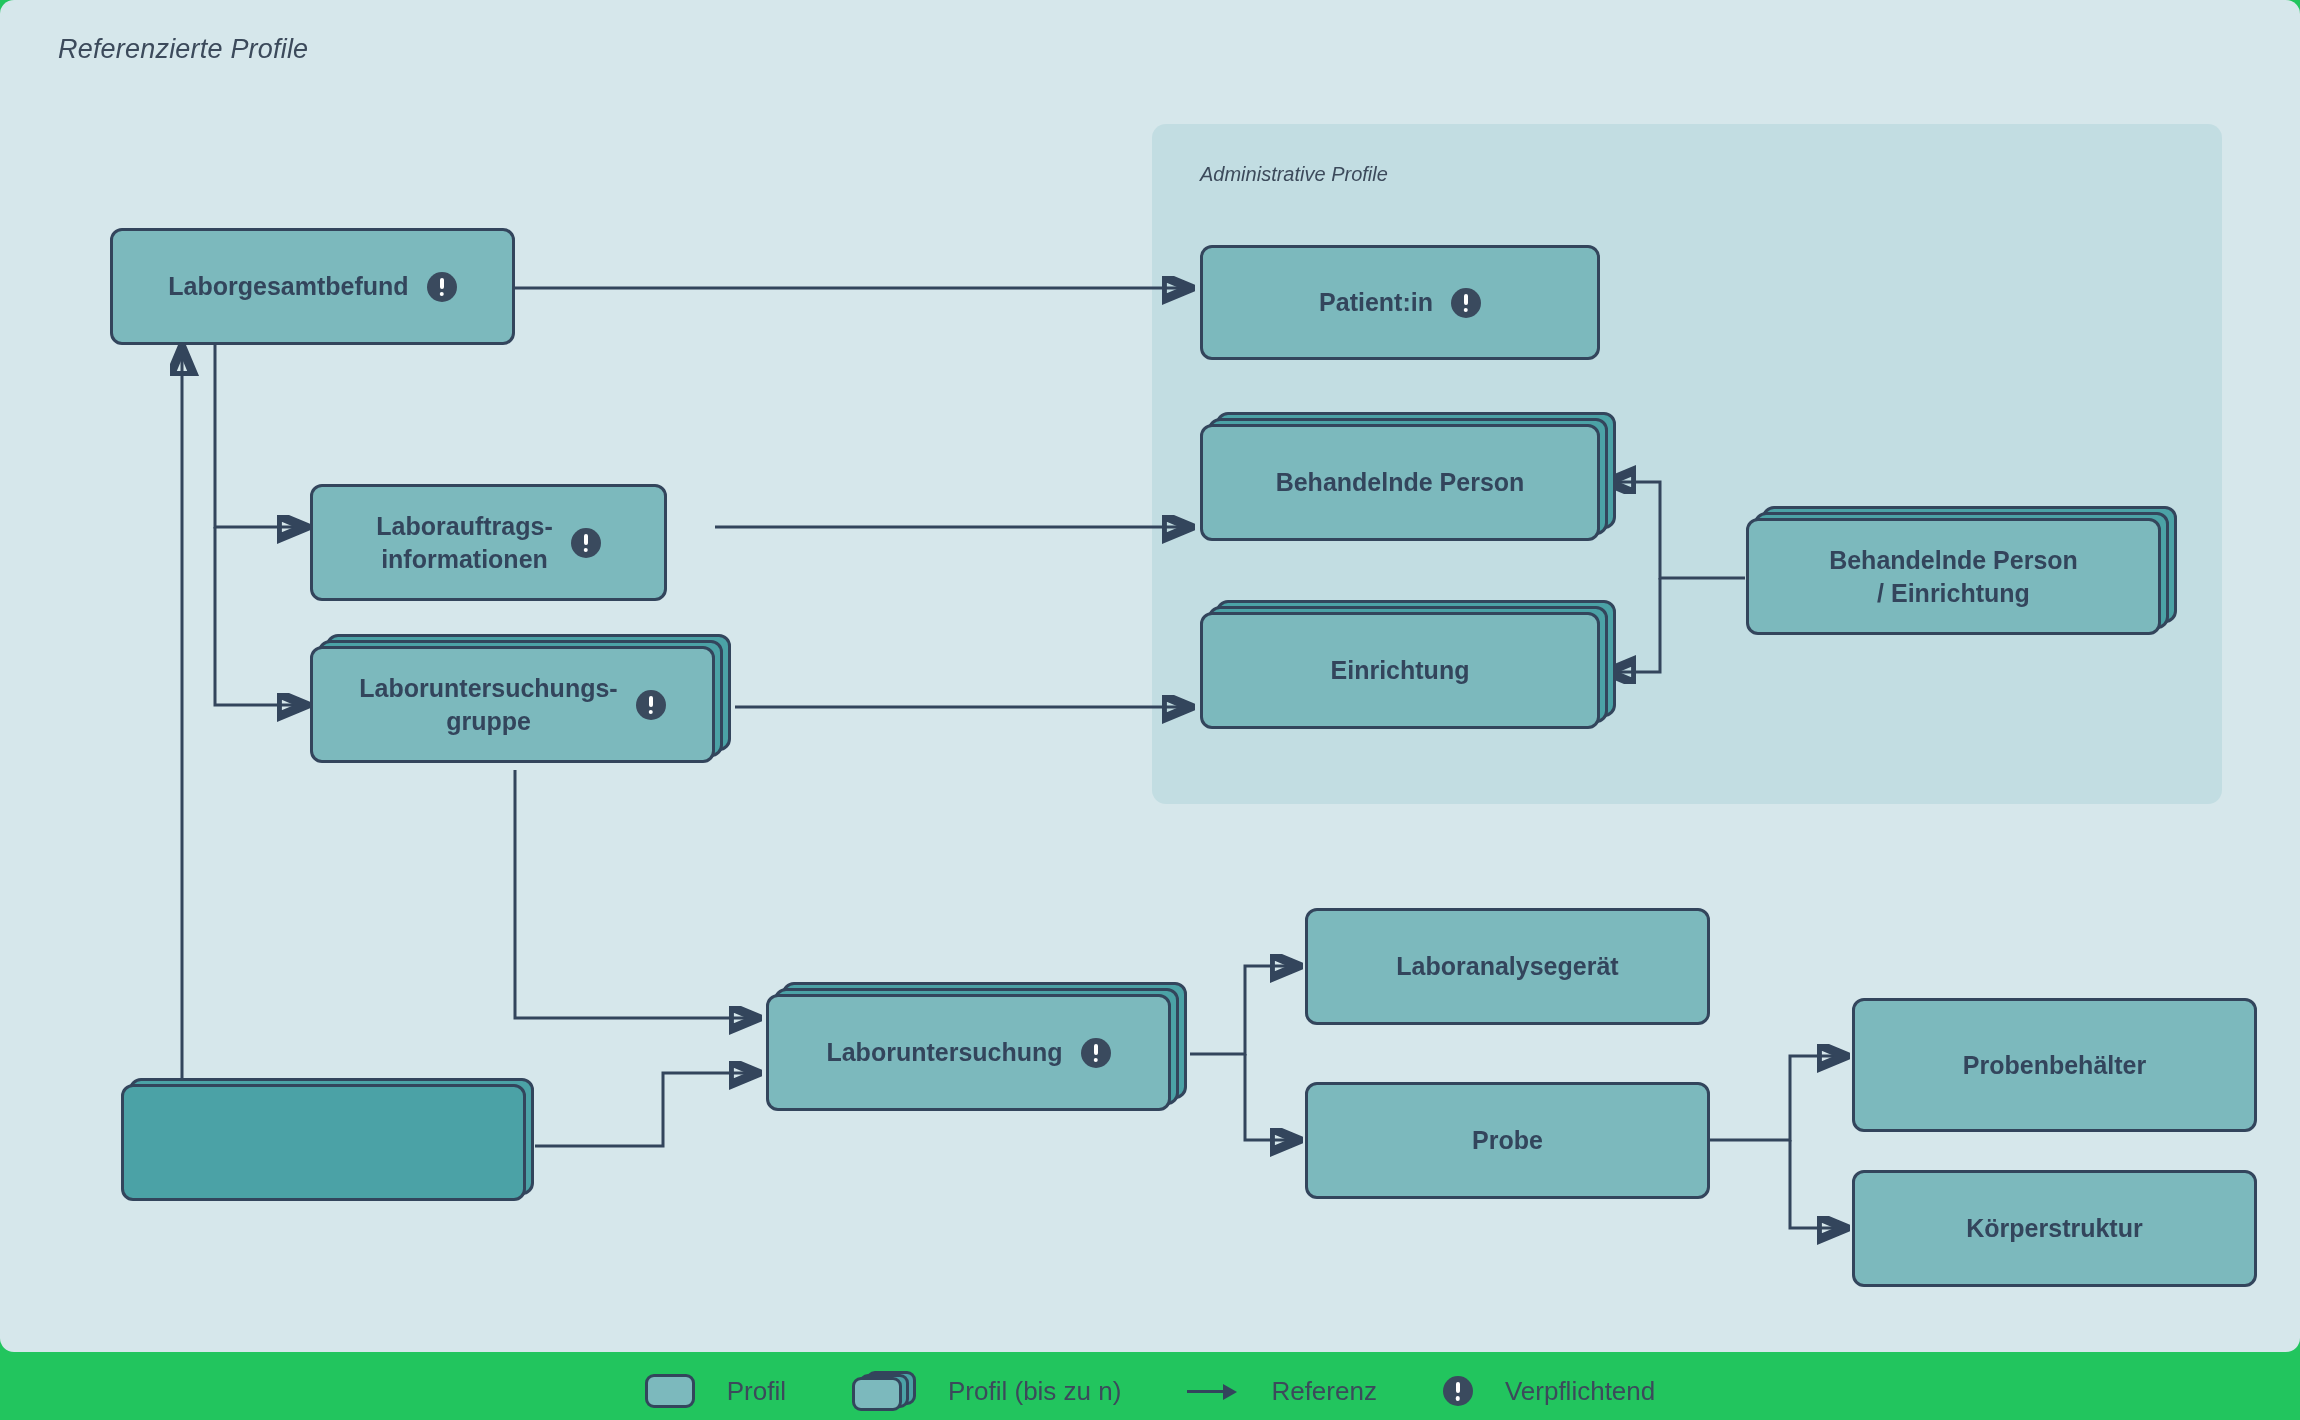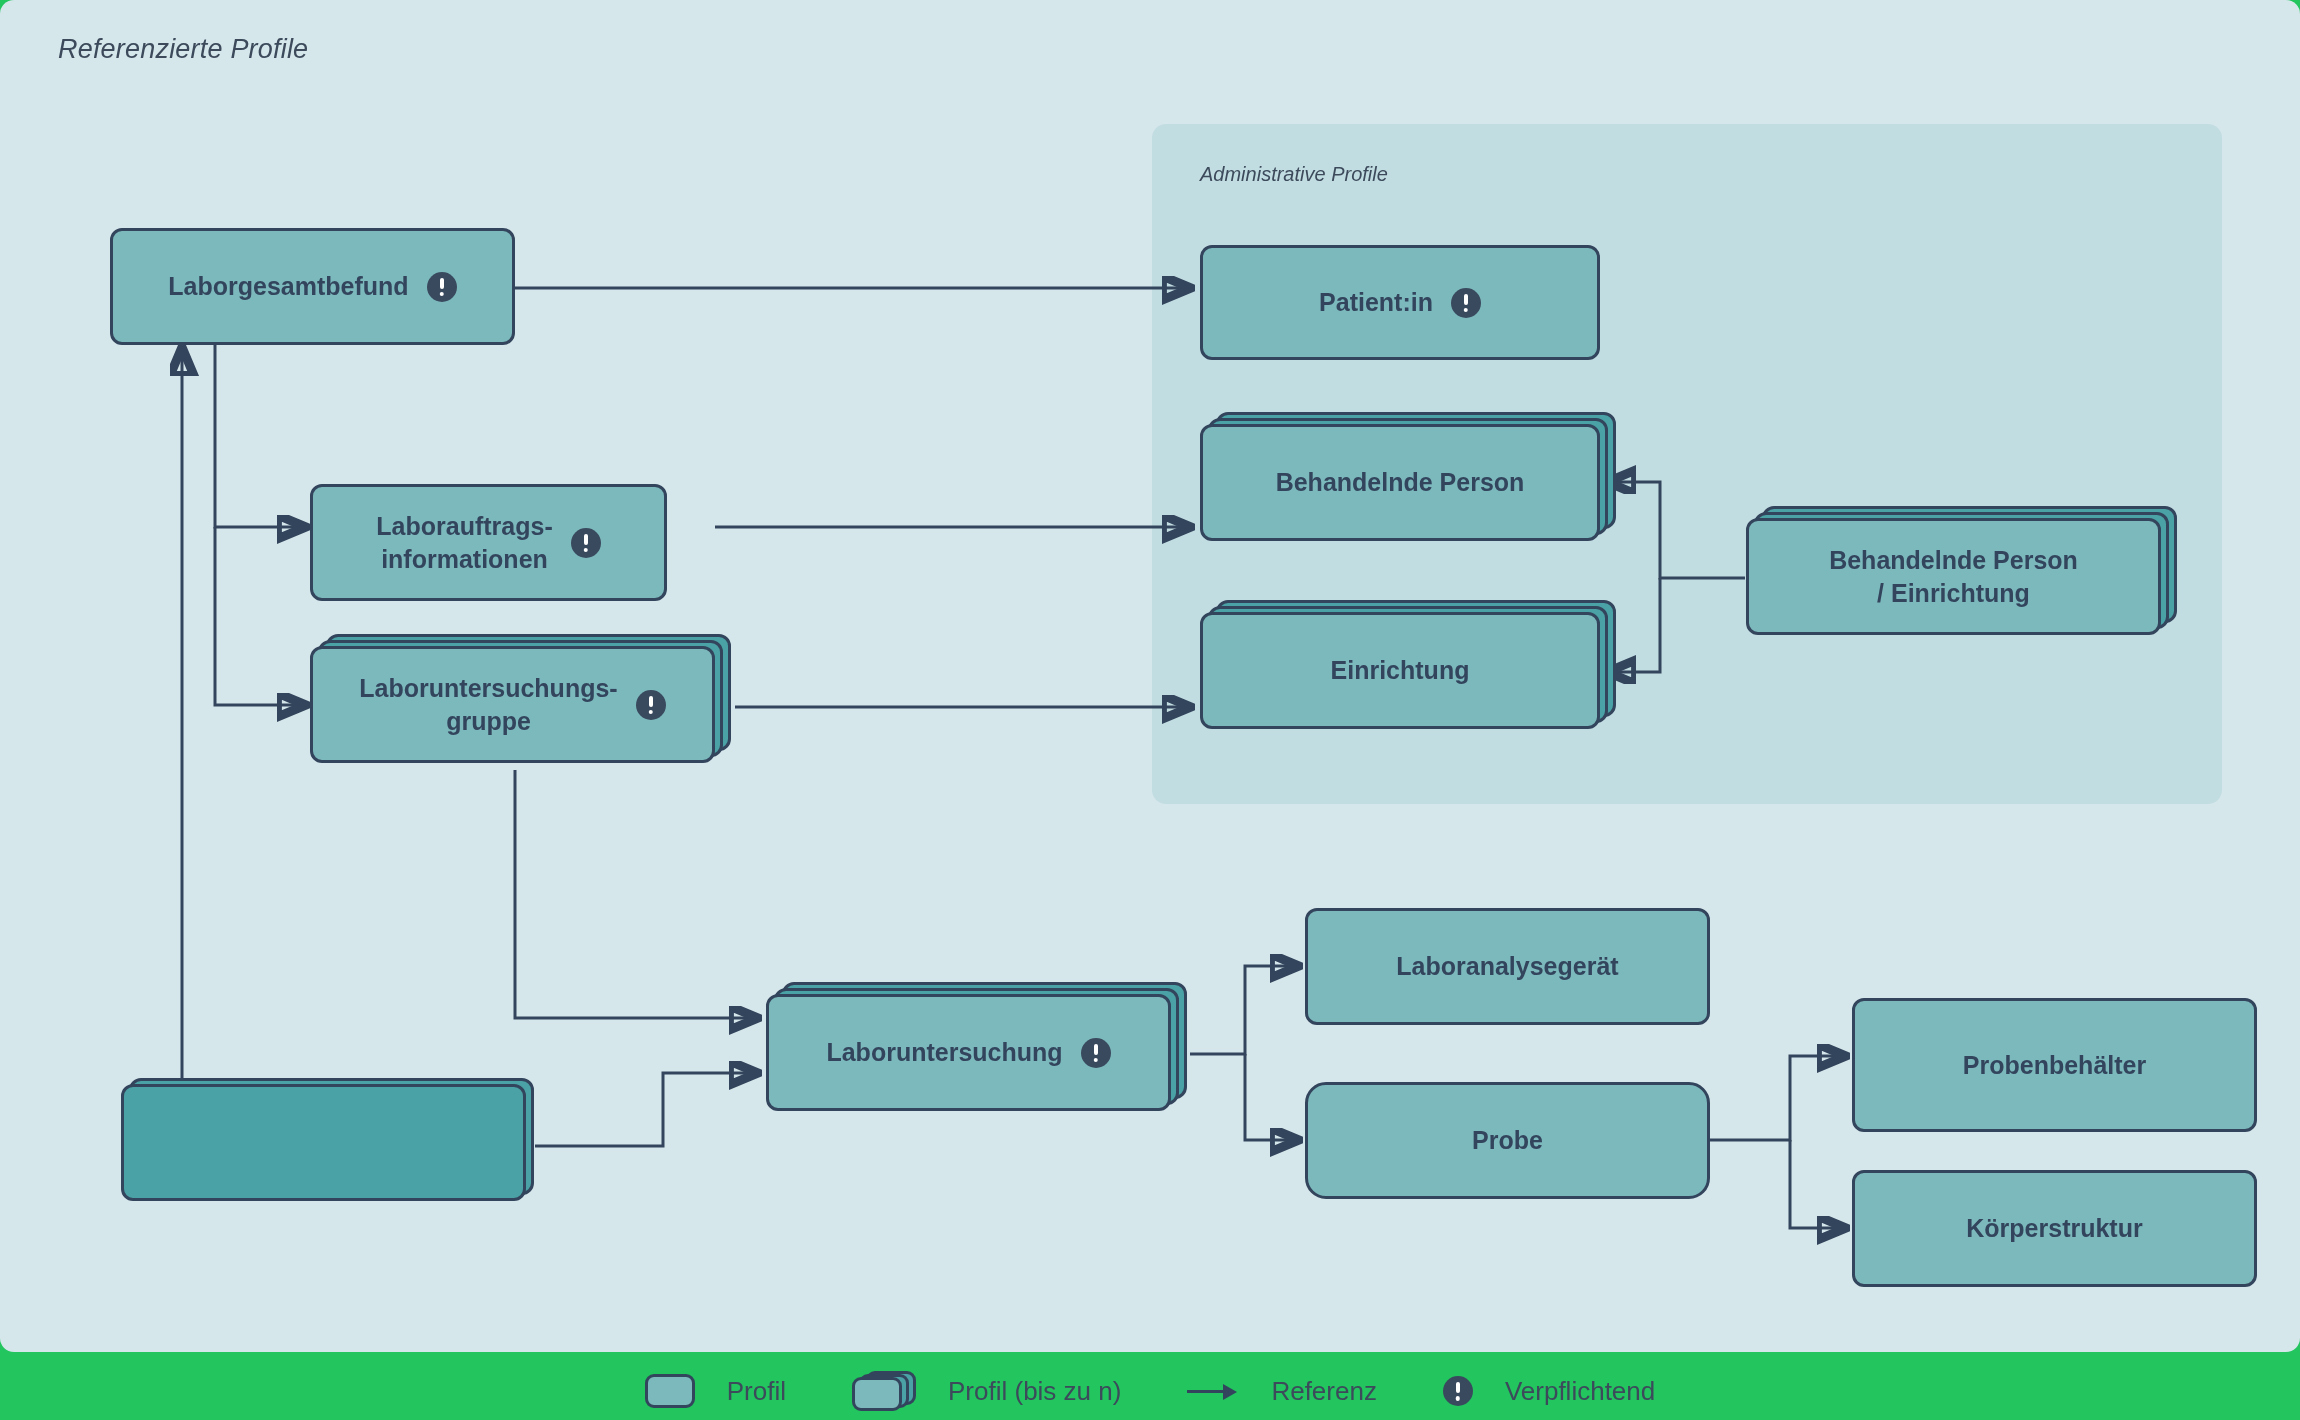--- a/index.html
+++ b/index.html
@@ -273,21 +273,21 @@
     <div class="inner">
       <span class="label">Laboruntersuchung</span>
       <span class="req-icon"></span>
     </div>
   </div>
 
   <div class="node" style="left:1305px; top:908px; width:405px; height:117px;">
     <span class="label">Laboranalysegerät</span>
   </div>
 
-  <div class="node" style="left:1305px; top:1082px; width:405px; height:117px;border-radius:21px;">
+  <div class="node" style="left:1305px; top:1082px; width:405px; height:117px;">
     <span class="label">Probe</span>
   </div>
 
   <div class="node" style="left:1852px; top:998px; width:405px; height:134px;text-align:right;">
     <span class="label">Probenbehälter</span>
   </div>
 
   <div class="node" style="left:1852px; top:1170px; width:405px; height:117px;">
     <span class="label">Körperstruktur</span>
   </div>

